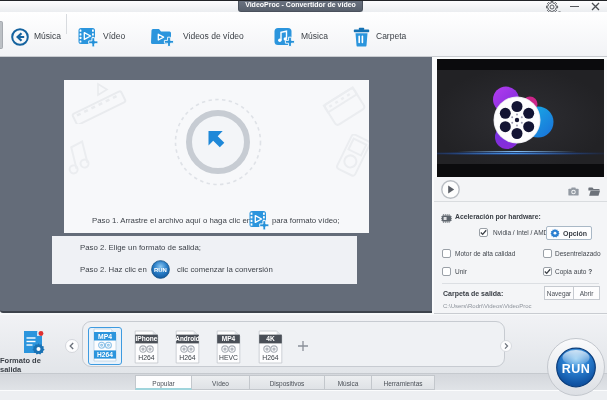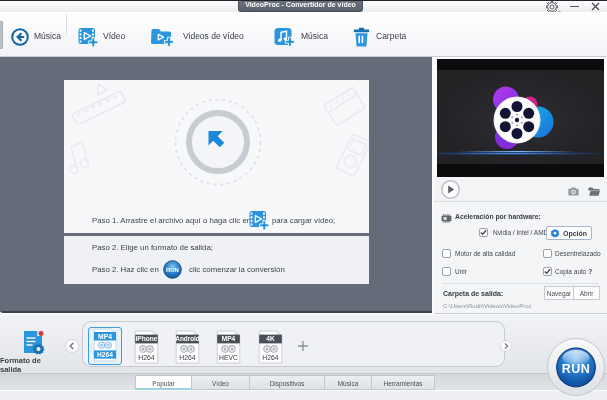--- a/index.html
+++ b/index.html
@@ -14,21 +14,21 @@
   color:#fff;font-size:7px;font-weight:bold;text-align:center;line-height:8.5px;letter-spacing:0;white-space:nowrap;}
 
 #toolbar{left:0;top:12px;width:607px;height:45px;
   background:linear-gradient(#ffffff,#f2f3f6);border-bottom:1px solid #c9ccd1;box-sizing:border-box;}
 #lefthandle{left:0;top:21px;width:2.5px;height:28px;background:#bcc0c5;border:1px solid #a6aab0;border-left:none;border-radius:0 2px 2px 0;box-sizing:border-box;}
 .sep{width:1px;height:20px;top:14px;background:#d8dbdf;}
 .tlabel{font-size:8.5px;color:#3c4147;top:31px;white-space:nowrap;}
 
 #leftpanel{left:0;top:57px;width:452px;height:256px;background:#646c79;border-bottom:2px solid #3d434c;border-radius:0 0 7px 3px;box-sizing:border-box;}
 #card1{left:64px;top:23px;width:305px;height:153px;background:#f7f8fa;overflow:hidden;}
-#card2{left:64px;top:179px;width:305px;height:48px;background:#eff1f5;}
+#card2{left:52px;top:179px;width:305px;height:48px;background:#eff1f5;}
 .paso{font-size:7.8px;color:#3e434a;white-space:nowrap;}
 
 #preview{left:437px;top:59px;width:167px;height:118px;background:#0b0b0d;overflow:hidden;}
 #pvinner{left:0;top:11px;width:167px;height:94px;background:radial-gradient(ellipse at 50% 52%, #2e2e33 0%, #222225 75%);}
 #ctrlbar{left:434px;top:177px;width:173px;height:24px;background:#f3f4f6;}
 #hw{left:434px;top:201px;width:173px;height:113px;background:#f4f5f7;border-top:1px solid #d9dcdf;border-bottom:1px solid #c9ccd1;box-sizing:border-box;}
 .hwtext{font-size:6.5px;color:#42474e;white-space:nowrap;}
 .cb{width:9px;height:9px;background:#fff;border:1px solid #9aa0a7;border-radius:2px;box-sizing:border-box;}
 
 #bottombar{left:0;top:315px;width:607px;height:58px;background:linear-gradient(#f1f2f5,#e2e5e9);}
@@ -157,21 +157,21 @@
           <rect x="1.6" y="9.8" width="1.8" height="2.2"></rect>
           <rect x="1.6" y="13.4" width="1.8" height="2.2"></rect>
         <rect x="14" y="2.6" width="1.8" height="2.2"></rect>
           <rect x="14" y="6.2" width="1.8" height="2.2"></rect>
           <rect x="14" y="9.8" width="1.8" height="2.2"></rect>
           <rect x="14" y="13.4" width="1.8" height="2.2"></rect>
       </g>
       <path d="M6.3 5.6 L12.6 9 L6.3 12.4 Z" fill="none" stroke="#fff" stroke-width="1.3" stroke-linejoin="round"></path>
       <path d="M10.7 13.9 h3.2 v-3.2 h2.8 v3.2 h3.2 v2.8 h-3.2 v3.2 h-2.8 v-3.2 h-3.2 z" fill="#2490d8" stroke="#fff" stroke-width="0.9"></path>
     </svg>
-    <div class="abs paso" style="left:208px;top:136px">para cargar vídeo;</div>
+    <div class="abs paso" style="left:208px;top:136px">para formato vídeo;</div>
   </div>
   <div class="abs" id="card2">
     <div class="abs paso" style="left:28px;top:7px">Paso 2. Elige un formato de salida;</div>
     <div class="abs paso" style="left:28px;top:29px">Paso 2. Haz clic en</div>
     <svg class="abs" style="left:99px;top:24px" width="19" height="19" viewBox="0 0 18 18">
       <defs>
         <radialGradient id="rg1" cx="50%" cy="35%" r="70%">
           <stop offset="0%" stop-color="#8cc8f2"></stop>
             <stop offset="50%" stop-color="#2a7fc8"></stop>
             <stop offset="100%" stop-color="#0f549a"></stop>

